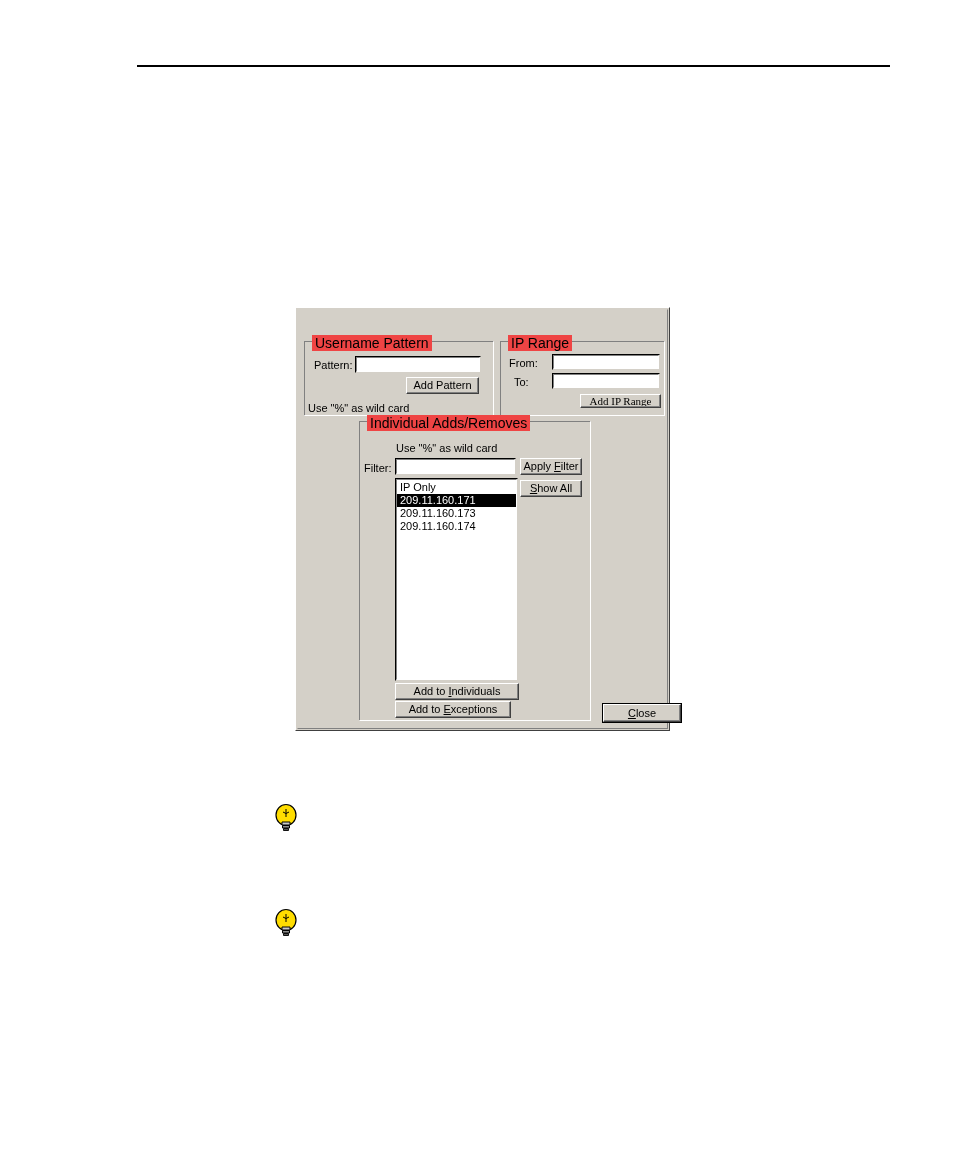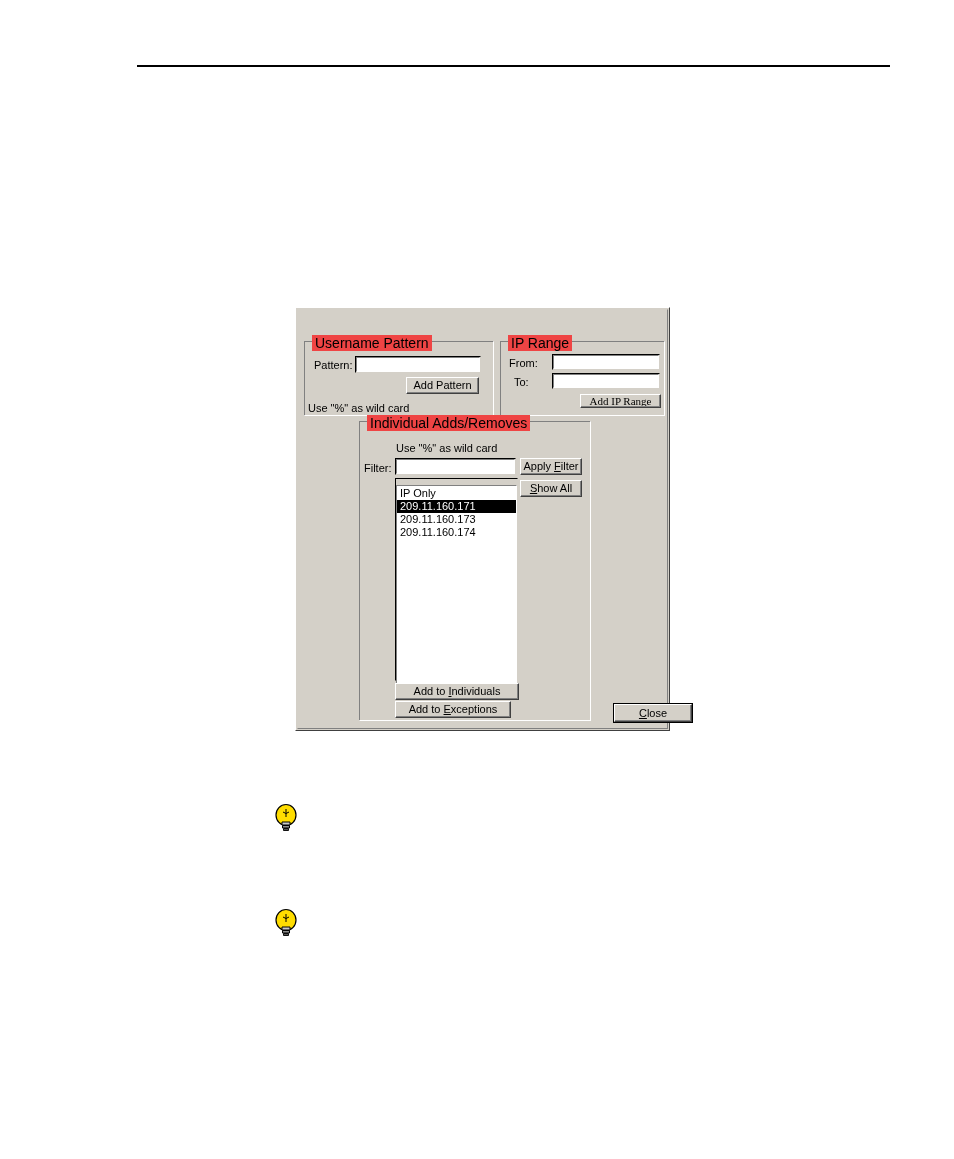--- a/index.html
+++ b/index.html
@@ -315,31 +315,31 @@
 
   <div class="btn" style="left:224px; top:150px; width:62px; height:17px;">
       <span><span>Apply </span><u>F</u><span>ilter</span></span>
     </div>
 
   <div class="btn" style="left:224px; top:172px; width:62px; height:17px;">
       <span><u>S</u><span>how All</span></span>
     </div>
 
   <div class="listbox-shadow" style="left:99px; top:170px; width:123px; height:203px;"></div>
-  <div class="listbox" style="left:100px; top:171px; width:121px; height:201px;margin-top:6px;">
+  <div class="listbox" style="left:100px; top:171px; width:121px; height:201px;">
     <div class="list-item">IP Only</div>
     <div class="list-item selected">209.11.160.171</div>
     <div class="list-item">209.11.160.173</div>
     <div class="list-item">209.11.160.174</div>
   </div>
 
   <div class="btn" style="left:99px; top:375px; width:124px; height:17px;">
       <span><span>Add to </span><u>I</u><span>ndividuals</span></span>
     </div>
 
   <div class="btn" style="left:99px; top:393px; width:116px; height:17px;">
       <span><span>Add to </span><u>E</u><span>xceptions</span></span>
     </div>
 
-  <div class="btn default-btn" style="left:318px; top:396px; width:78px; height:18px;">
+  <div class="btn default-btn" style="left:307px; top:396px; width:78px; height:18px;">
       <span><u>C</u><span>lose</span></span>
     </div>
 </div>
 
 </body></html>

